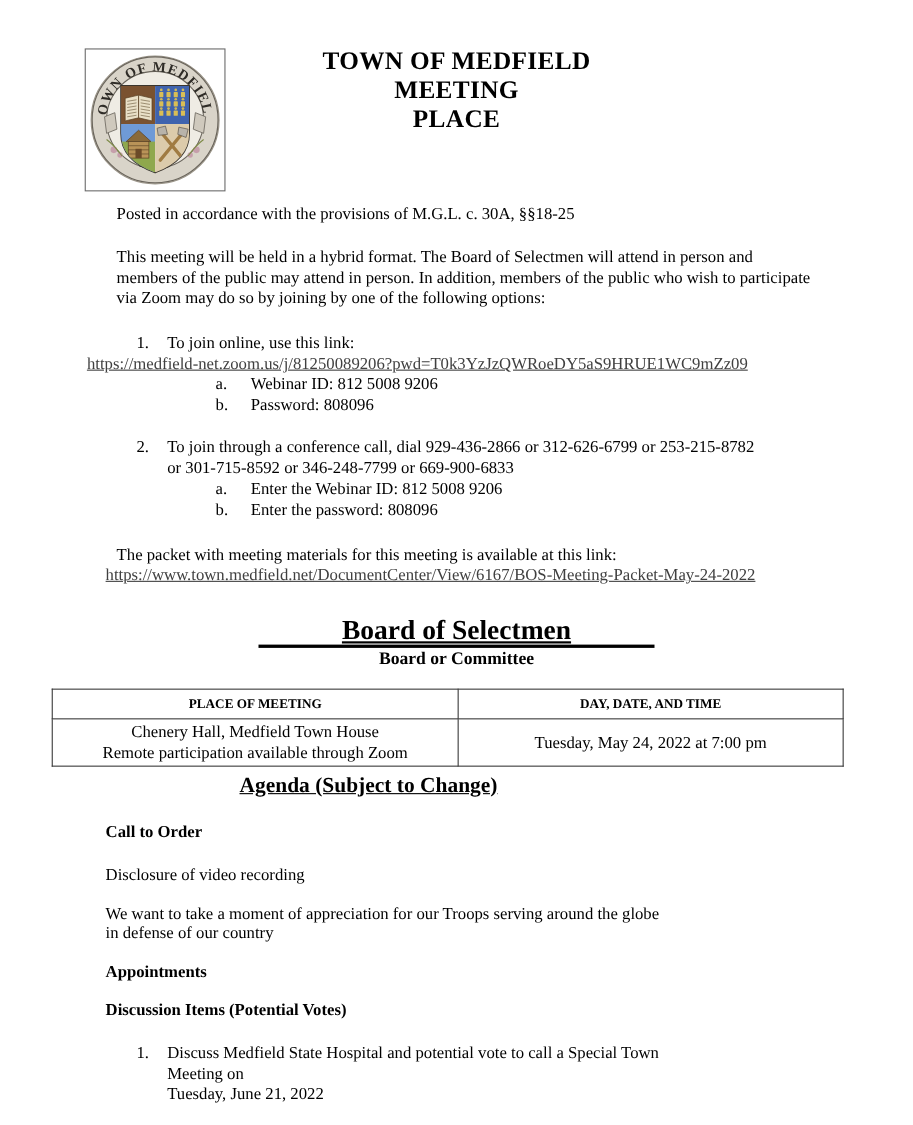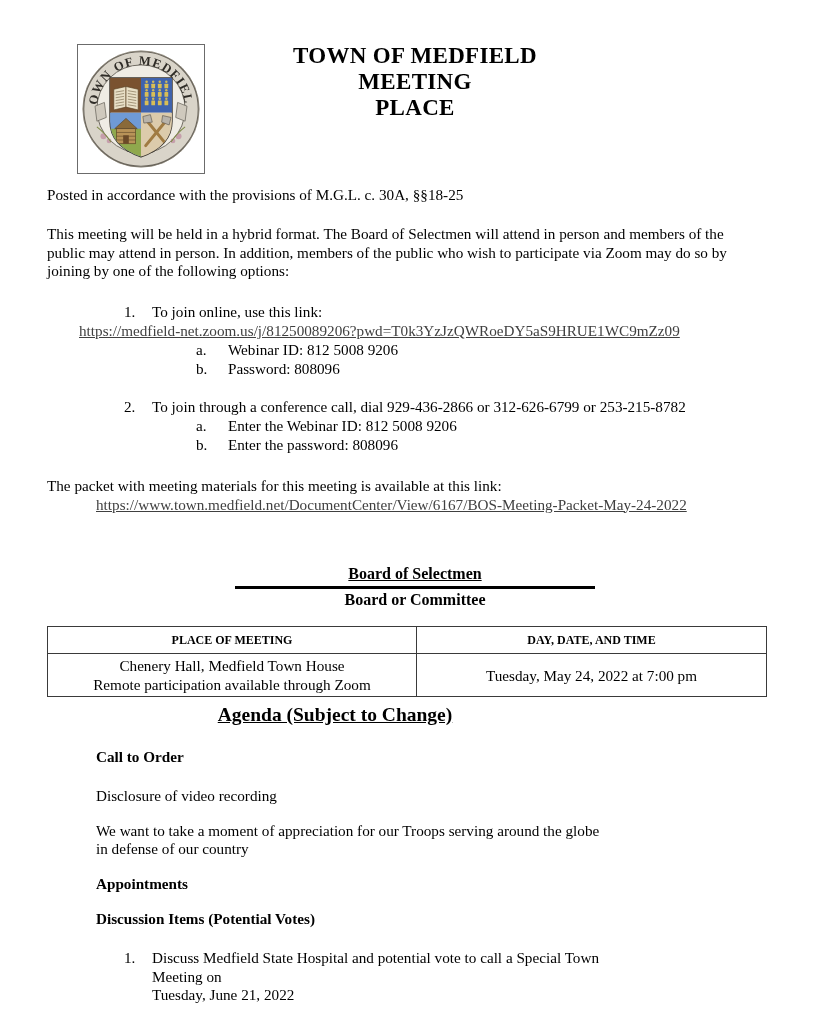--- a/index.html
+++ b/index.html
@@ -57,21 +57,21 @@
 
   
   .body-wrap {
     position: absolute;
     left: 0;
     top: 186px;
     width: 830px;
   }
   .para {
     margin: 0 0 0 0;
-    padding: 0 88px 0 47px;
+    padding: 0 88px 0 106px;
     font-size: 15.2px;
     line-height: 18.8px;
     text-align: left;
   }
   .sp-16 { height: 16px; }
   .sp-20 { height: 20px; }
   .sp-22 { height: 22px; }
 
   
   .olist {
@@ -128,21 +128,21 @@
   
   .board-block {
     position: absolute;
     left: 0;
     top: 563px;
     width: 830px;
     text-align: center;
   }
   .board-name {
     font-weight: bold;
-    font-size: 16px;
+    font-size: 25px;
     line-height: 21px;
     text-decoration: underline;
   }
   .board-rule {
     width: 360px;
     height: 3px;
     background: #000;
     margin: 2px auto 1px auto;
   }
   .board-sub {
@@ -364,20 +364,21 @@
         </div>
       </div>
     </div>
 
     <div class="sp-20"></div>
 
     <div class="olist">
       <div class="oitem">
         <span class="marker">2.</span>
         <span>To join through a conference call, dial 929-436-2866 or 312-626-6799 or 253-215-8782</span>
+        <div>or 301-715-8592  or 346-248-7799  or 669-900-6833</div>
       </div>
       <div class="alist">
         <div class="aitem">
           <span class="marker">a.</span>
           <span>Enter the Webinar ID: 812 5008 9206</span>
         </div>
         <div class="aitem">
           <span class="marker">b.</span>
           <span>Enter the password: 808096</span>
         </div>

